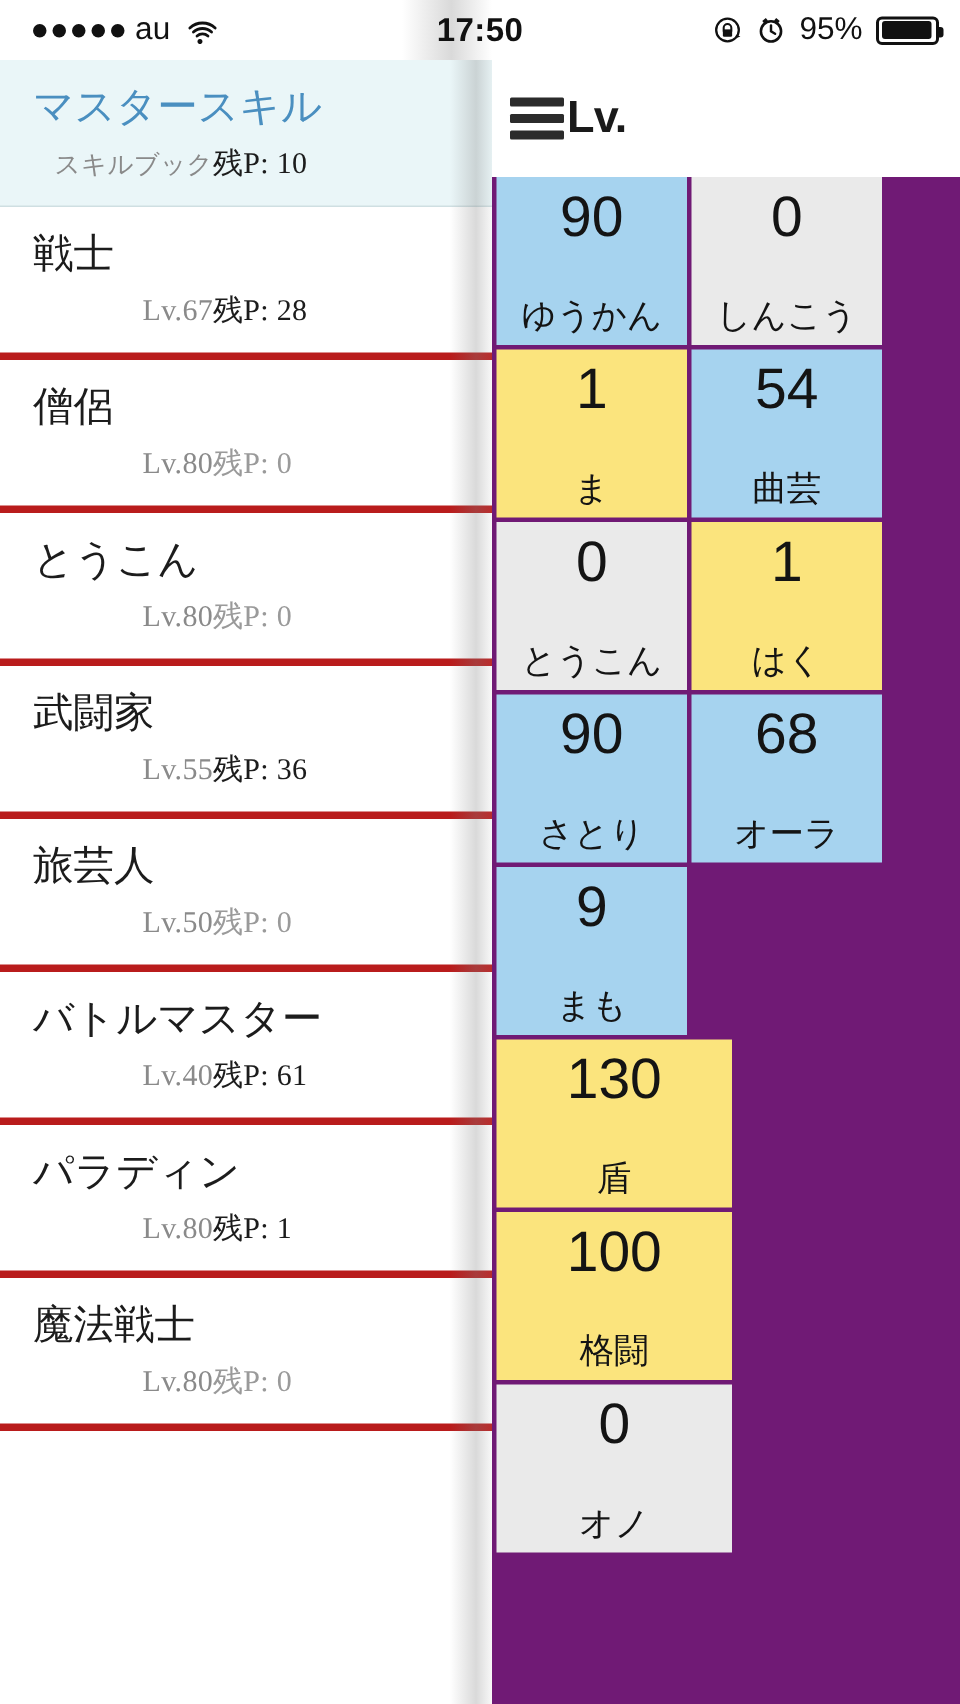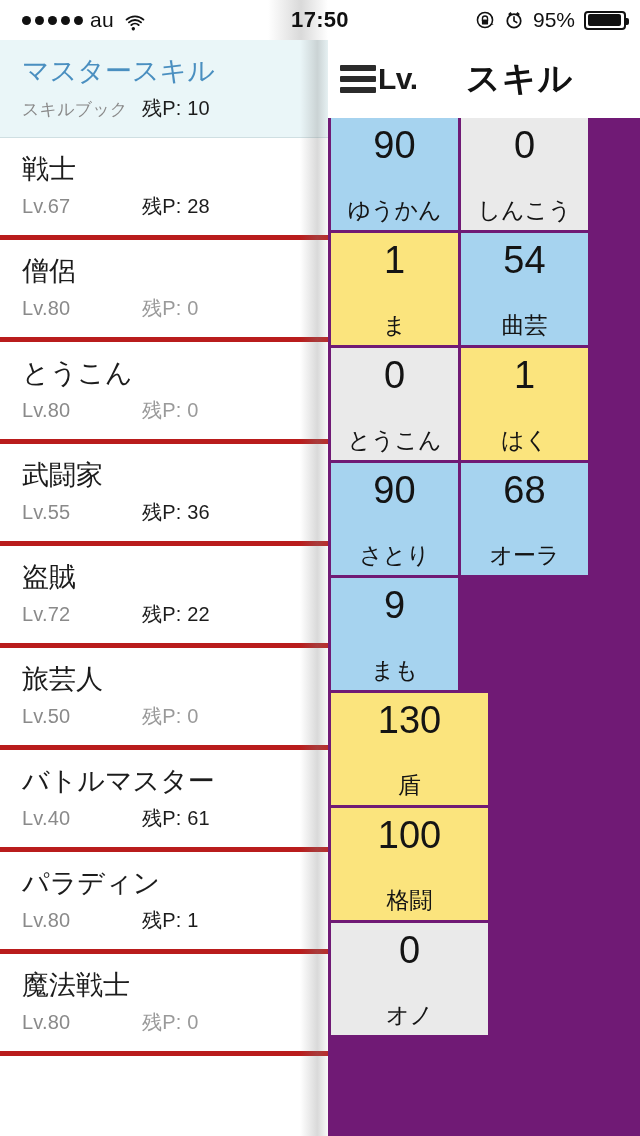--- a/index.html
+++ b/index.html
@@ -54,36 +54,36 @@
     content:""; position:absolute; right:-5px; top:5px; width:3px; height:7px;
     background:#111; border-radius:0 2px 2px 0;
   }
   .batt i{ position:absolute; left:1.5px; top:1.5px; bottom:1.5px; width:88%; background:#111; border-radius:2px; display:block; }
 
   
   .leftpanel{
     position:absolute; left:0; top:40px; width:328px; height:1096px;
     background:#fff; overflow:hidden; z-index:10;
   }
-  .menu-list{ width:328px; }
+  .menu-list{ width:328px;font-family:Liberation Serif, serif; }
   .menu-item{
     position:relative; height:auto; padding:14px 16px 15px 22px;
     border-bottom:5px solid #b91c1c; background:#fff;
   }
   .menu-item.active{ background:#eaf6f8; border-bottom:1px solid #cfdfe2; }
   .mi-title{
     font-size:27px; line-height:34px; color:#1c1c1c; letter-spacing:0px;
     font-weight:400; white-space:nowrap;
   }
   .menu-item.active .mi-title{ color:#4a8fc0; font-size:27px; }
   .mi-sub{
     display:flex; align-items:baseline; margin-top:7px;
   }
   .mi-lv{
-    font-size:20px; color:#8a8a8a; width:120px; display:inline-block; letter-spacing:.2px;
+    font-size:20px; color:#8a8a8a; width:120px; display:inline-block; letter-spacing:.2px;text-align:right;
   }
   .menu-item.active .mi-lv{ font-size:17px; color:#8a8a8a; }
   .mi-rp{ font-size:20px; color:#1c1c1c; letter-spacing:.2px; }
   .mi-rp.zero{ color:#9a9a9a; }
 
   
   .panel-shadow{
     position:absolute; left:300px; top:40px; width:28px; height:1096px; z-index:12;
     background:linear-gradient(to right,rgba(160,160,160,0) 0%,rgba(130,130,130,0.30) 62%,rgba(190,190,190,0.10) 100%);
     pointer-events:none;
@@ -158,27 +158,20 @@
           </div>
         </div>
         <div class="menu-item">
           <div class="mi-title">武闘家</div>
           <div class="mi-sub">
             <span class="mi-lv">Lv.55</span>
             <span class="mi-rp">残P: 36</span>
           </div>
         </div>
         <div class="menu-item">
-          <div class="mi-title">盗賊</div>
-          <div class="mi-sub">
-            <span class="mi-lv">Lv.72</span>
-            <span class="mi-rp">残P: 22</span>
-          </div>
-        </div>
-        <div class="menu-item">
           <div class="mi-title">旅芸人</div>
           <div class="mi-sub">
             <span class="mi-lv">Lv.50</span>
             <span class="mi-rp zero">残P: 0</span>
           </div>
         </div>
         <div class="menu-item">
           <div class="mi-title">バトルマスター</div>
           <div class="mi-sub">
             <span class="mi-lv">Lv.40</span>
@@ -206,21 +199,20 @@
   <div class="rightpanel">
     <div class="navbar">
       <div class="nav-left">
         <span class="hamburger">
           <i></i>
             <i></i>
             <i></i>
         </span>
         <span class="nav-lv">Lv.</span>
       </div>
-      <div class="nav-title">スキル</div>
     </div>
 
     <div class="grid-wrap">
       <div class="grid3" id="gridTop">
           <div class="cell c-blue">
             <div class="val">90</div>
             <div class="lbl">ゆうかん</div>
           </div>
           <div class="cell c-gray">
             <div class="val">0</div>

